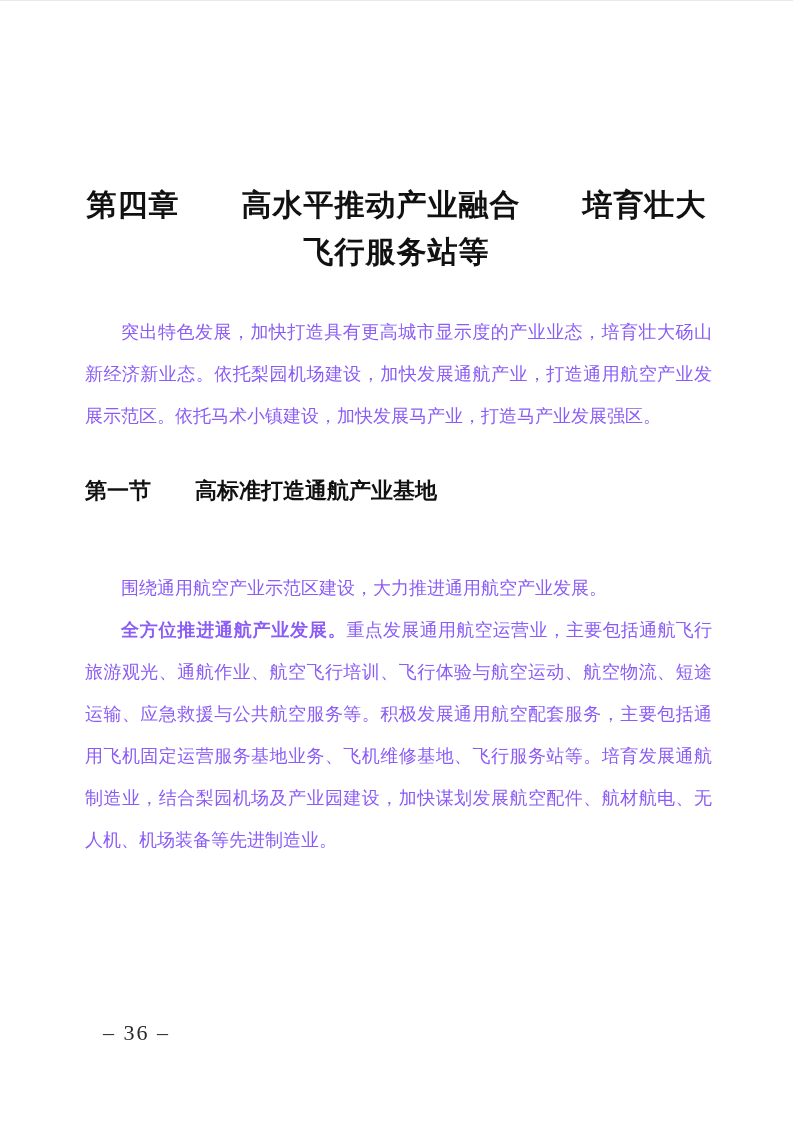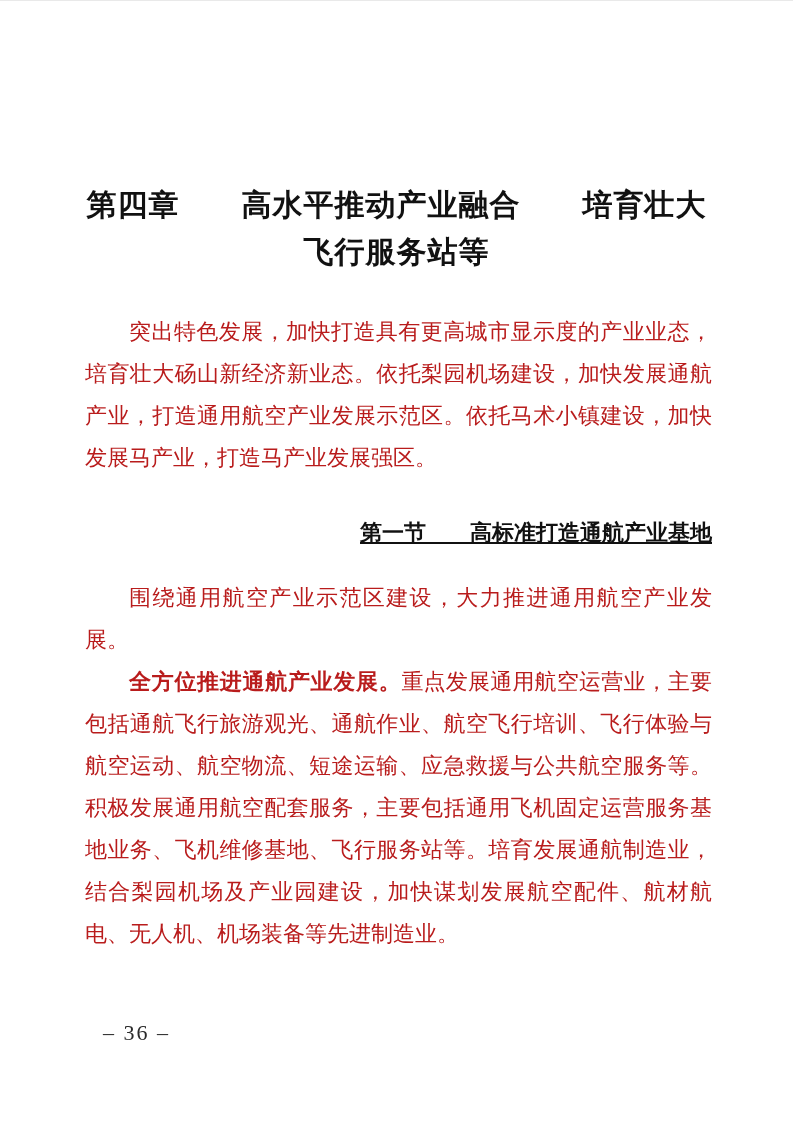--- a/index.html
+++ b/index.html
@@ -28,41 +28,40 @@
     line-height: 47px;
     color: #111111;
     letter-spacing: 1px;
   }
   .body-block {
     margin: 0 81px 0 85px;
   }
   .body-par {
     margin: 0;
     font-family: "Liberation Serif", "DejaVu Serif", serif;
-    font-size: 22px;
+    font-size: 18px;
     line-height: 42px;
     text-align: justify;
     text-indent: 2em;
-    color: #b91c1c;
+    color: #8b5cf6;
   }
   .intro-par {
     margin-top: 36px;
   }
   .section-title {
     margin: 38px 0 0 0;
-    text-align: right;
+    text-align: left;
     font-family: "Liberation Sans", "DejaVu Sans", sans-serif;
     font-size: 22px;
     font-weight: bold;
     line-height: 32px;
     color: #111111;
-    text-decoration: underline;
   }
   .first-after-section {
-    margin-top: 28px;
+    margin-top: 60px;
   }
   .lead-bold {
     font-weight: bold;
     font-family: "Liberation Sans", "DejaVu Sans", sans-serif;
     letter-spacing: 0.5px;
   }
   .page-number {
     position: absolute;
     left: 103px;
     bottom: 76px;

